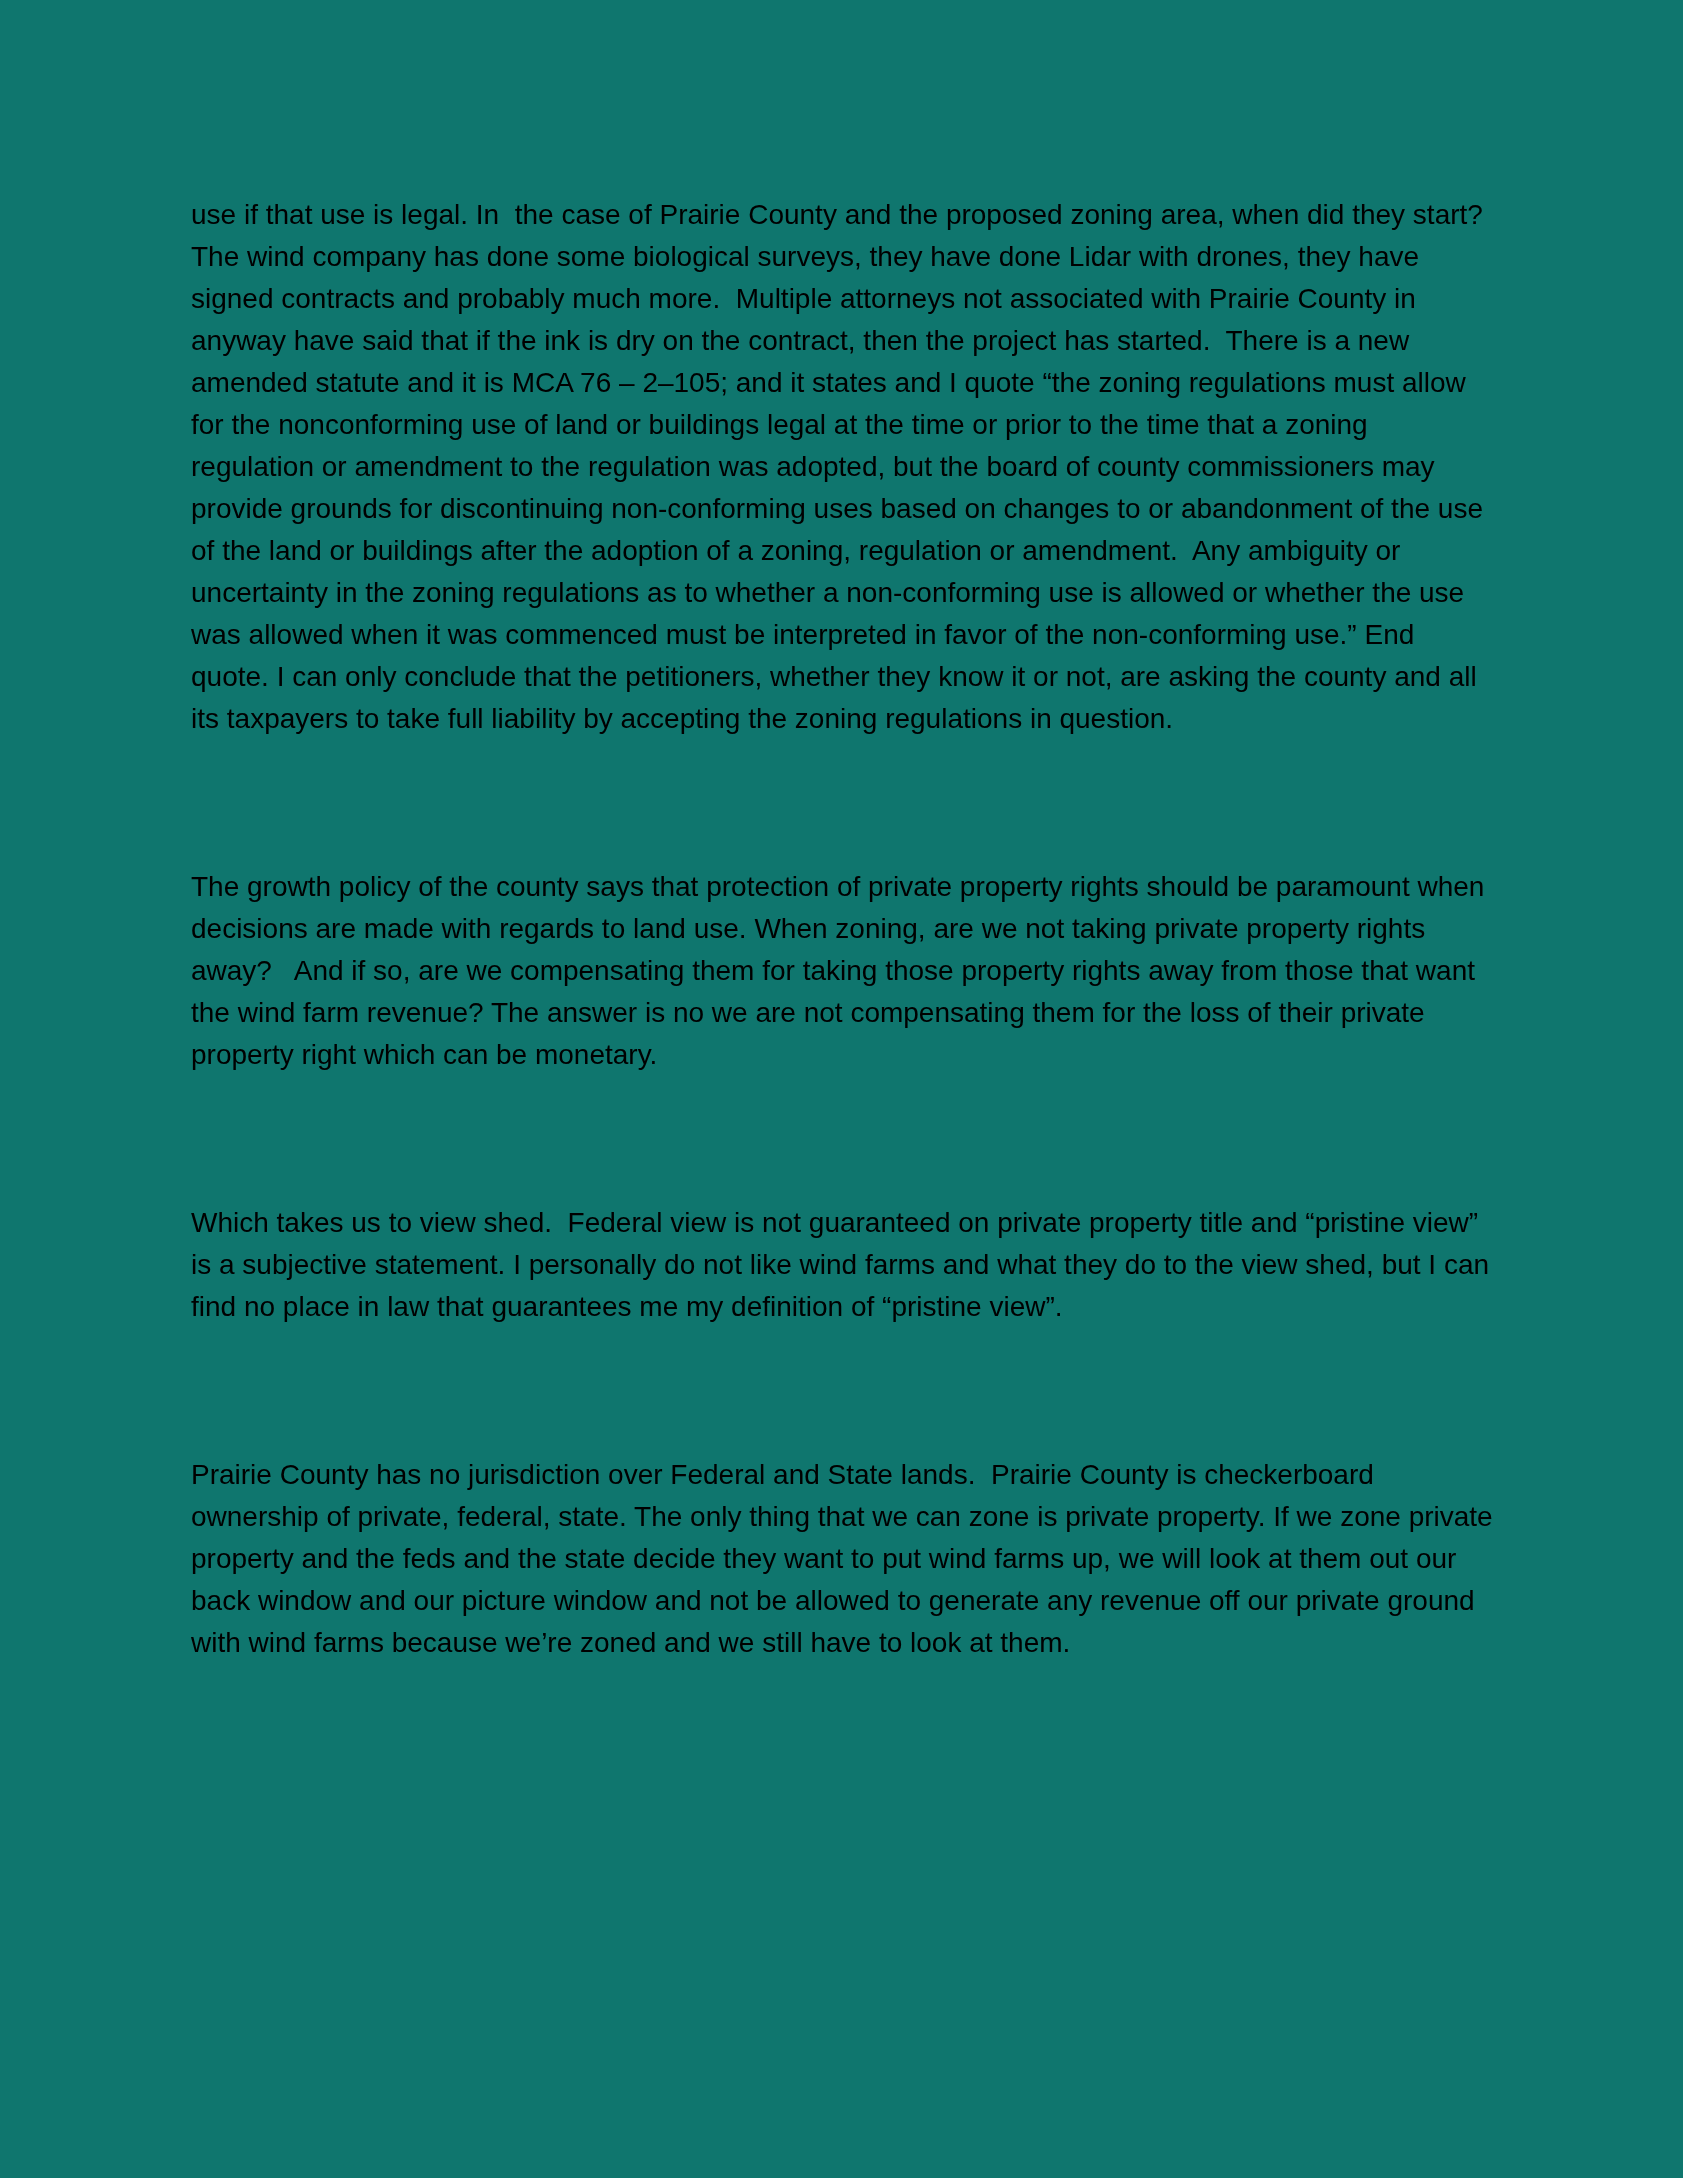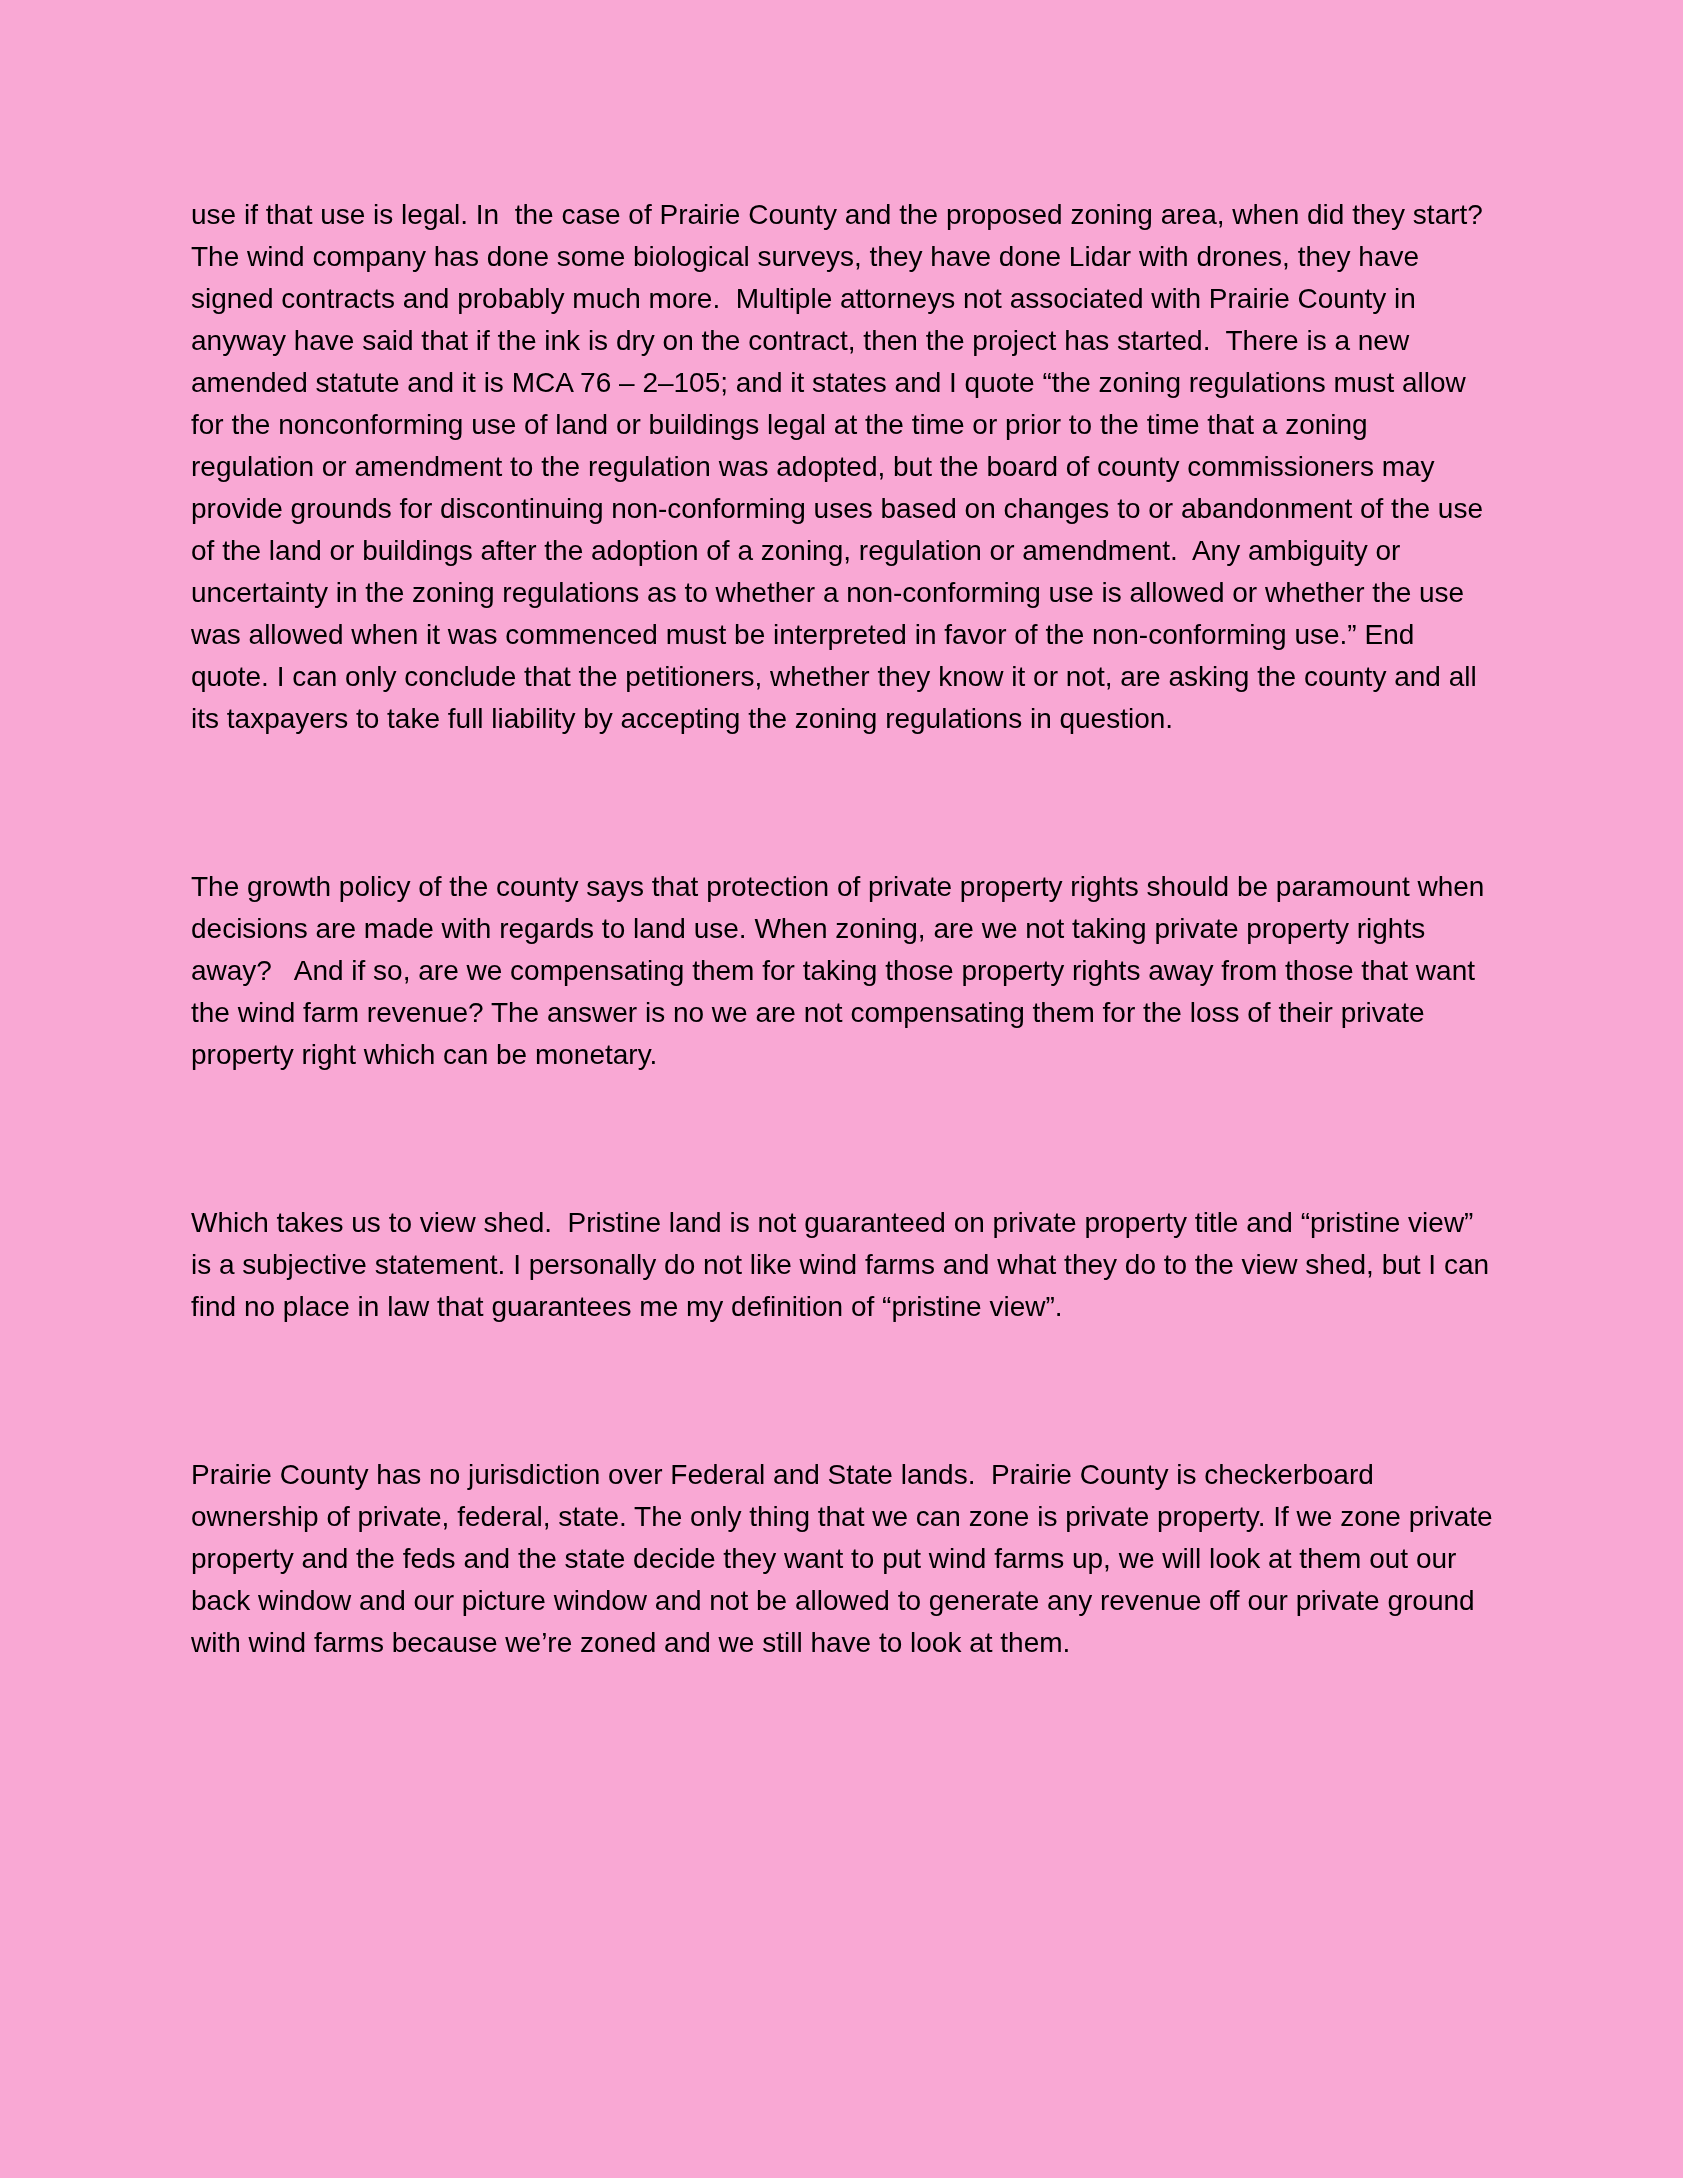--- a/index.html
+++ b/index.html
@@ -12,21 +12,21 @@
     background: #ffffff;
     font-family: "Liberation Sans", "DejaVu Sans", sans-serif;
     color: #000000;
     overflow: hidden;
   }
   .page {
     box-sizing: border-box;
     width: 1683px;
     height: 2178px;
     padding: 194px 188px 0 191px;
-    background: #f9a8d4;
+    background: #0f766e;
   }
   .doc-body {
     width: 1305px;
   }
   .doc-body p {
     margin: 0 0 126px 0;
     font-size: 28px;
     line-height: 42px;
     font-weight: 400;
     letter-spacing: 0px;
@@ -39,17 +39,17 @@
     margin-top: 28px;
   }
 </style>
 </head>
 <body>
 
 <div class="page">
   <div class="doc-body">
     <p>use if that use is legal. In  the case of Prairie County and the proposed zoning area, when did they start?  The wind company has done some biological surveys, they have done Lidar with drones, they have signed contracts and probably much more.  Multiple attorneys not associated with Prairie County in anyway have said that if the ink is dry on the contract, then the project has started.  There is a new amended statute and it is MCA 76 – 2–105; and it states and I quote “the zoning regulations must allow for the nonconforming use of land or buildings legal at the time or prior to the time that a zoning regulation or amendment to the regulation was adopted, but the board of county commissioners may provide grounds for discontinuing non-conforming uses based on changes to or abandonment of the use of the land or buildings after the adoption of a zoning, regulation or amendment.  Any ambiguity or uncertainty in the zoning regulations as to whether a non-conforming use is allowed or whether the use was allowed when it was commenced must be interpreted in favor of the non-conforming use.” End quote. I can only conclude that the petitioners, whether they know it or not, are asking the county and all its taxpayers to take full liability by accepting the zoning regulations in question.</p>
     <p>The growth policy of the county says that protection of private property rights should be paramount when decisions are made with regards to land use. When zoning, are we not taking private property rights away?   And if so, are we compensating them for taking those property rights away from those that want the wind farm revenue? The answer is no we are not compensating them for the loss of their private property right which can be monetary.</p>
-    <p>Which takes us to view shed.  Pristine land is not guaranteed on private property title and “pristine view” is a subjective statement. I personally do not like wind farms and what they do to the view shed, but I can find no place in law that guarantees me my definition of “pristine view”.</p>
+    <p>Which takes us to view shed.  Federal view is not guaranteed on private property title and “pristine view” is a subjective statement. I personally do not like wind farms and what they do to the view shed, but I can find no place in law that guarantees me my definition of “pristine view”.</p>
     <p>Prairie County has no jurisdiction over Federal and State lands.  Prairie County is checkerboard ownership of private, federal, state. The only thing that we can zone is private property. If we zone private property and the feds and the state decide they want to put wind farms up, we will look at them out our back window and our picture window and not be allowed to generate any revenue off our private ground with wind farms because we’re zoned and we still have to look at them.</p>
   </div>
 </div>
 
 
 </body></html>

